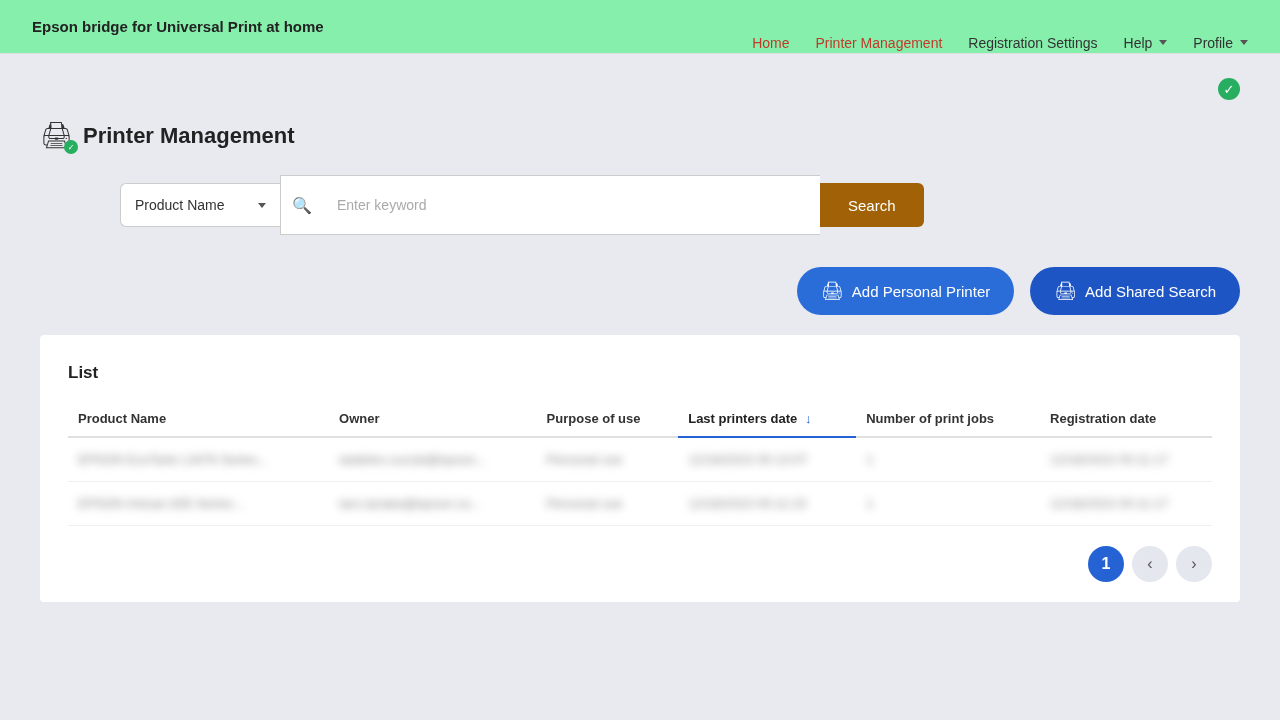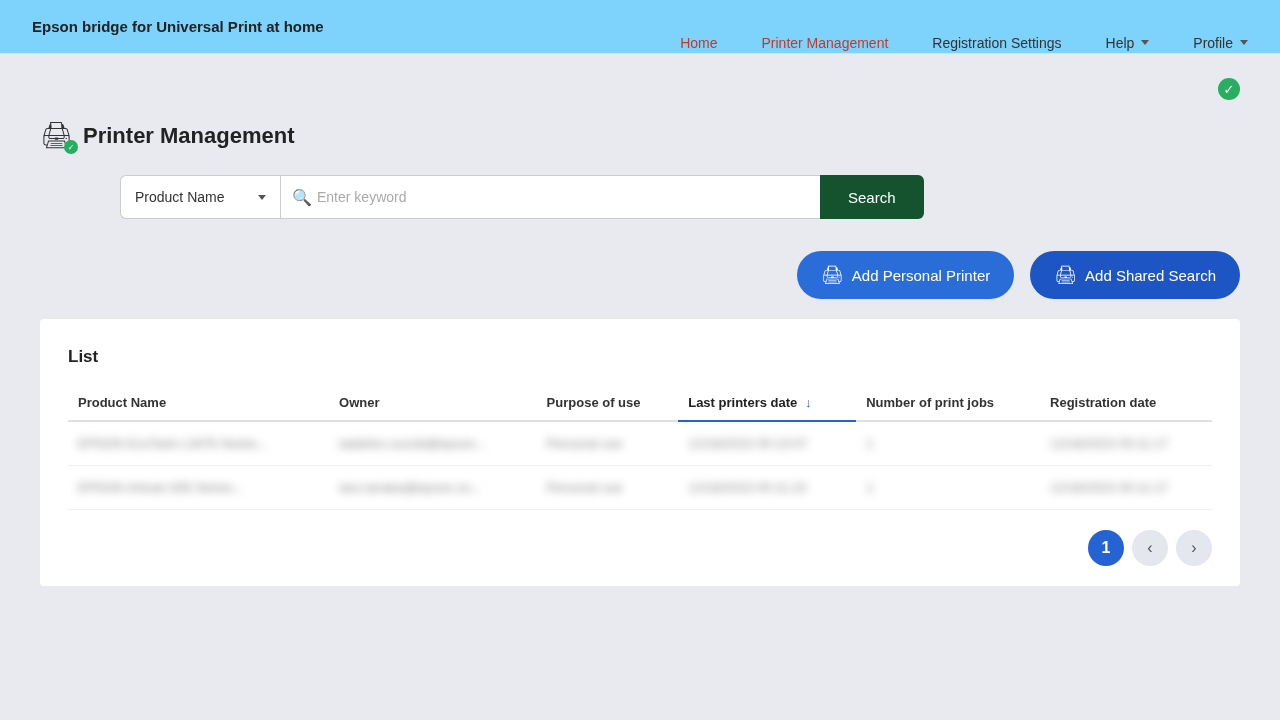--- a/index.html
+++ b/index.html
@@ -5,39 +5,39 @@
     * { box-sizing: border-box; margin: 0; padding: 0; }
     body {
       font-family: -apple-system, BlinkMacSystemFont, 'Segoe UI', Arial, sans-serif;
       background: #e8eaf0;
       min-height: 720px;
       font-size: 14px;
       color: #222;
     }
     
     .header {
-      background: #7dd3fc;
+      background: #86efac;
       display: flex;
       align-items: center;
       justify-content: space-between;
       padding: 0 32px;
       height: 54px;
       border-bottom: 1px solid #e0e0e0;
       position: relative;
       z-index: 10;
     }
     .header-logo {
       font-size: 15px;
       font-weight: 600;
       color: #222;
     }
     .header-nav {
       display: flex;
       align-items: center;
-      gap: 44px;
+      gap: 26px;
       margin-top: 32px;
     }
     .nav-item {
       color: #c0392b;
       font-size: 14px;
       cursor: pointer;
       text-decoration: none;
     }
     .nav-item-dark {
       color: #333;
@@ -149,34 +149,34 @@
     .search-icon-in {
       position: absolute;
       left: 12px;
       top: 50%;
       transform: translateY(-50%);
       color: #888;
       font-size: 16px;
     }
     .search-input {
       width: 100%;
-      height: 44px;
+      height: 60px;
       border: 1px solid #ccc;
       border-right: none;
-      padding: 0 12px 0 36px;
+      padding: 0 12px 0 56px;
       font-size: 14px;
       color: #555;
       outline: none;
       background: #fff;
     }
     .search-input::placeholder { color: #aaa; }
     .search-btn {
       height: 44px;
       padding: 0 28px;
-      background: #14532d;
+      background: #a16207;
       color: #fff;
       border: none;
       border-radius: 0 6px 6px 0;
       font-size: 15px;
       font-weight: 500;
       cursor: pointer;
     }
     
     .action-row {
       display: flex;

